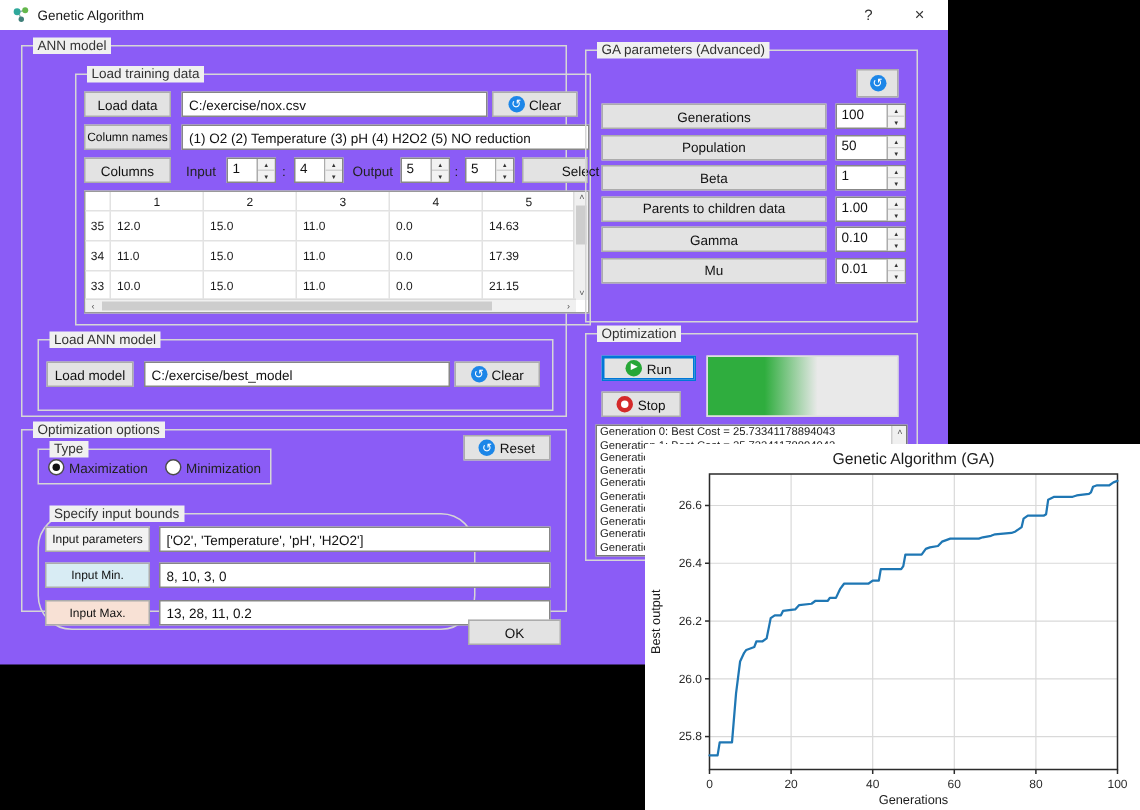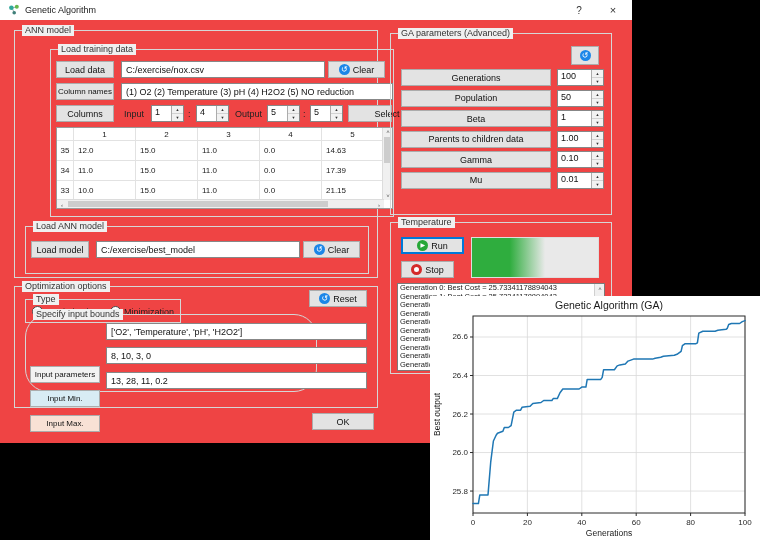--- a/index.html
+++ b/index.html
@@ -1,18 +1,18 @@
 <!DOCTYPE html>
 <html><head>
 <meta charset="utf-8">
 <style>
   html,body{margin:0;padding:0;background:#000;width:760px;height:540px;overflow:hidden;
     font-family:"Liberation Sans",sans-serif;-webkit-font-smoothing:antialiased;}
   #app{position:relative;width:760px;height:540px;background:#000;}
-  #main-window{position:absolute;left:0;top:0;width:632px;height:443px;background:#ef4444;z-index:1;text-decoration:underline;}
+  #main-window{position:absolute;left:0;top:0;width:632px;height:443px;background:#8b5cf6;z-index:1;text-decoration:underline;}
   .titlebar{position:absolute;left:0;top:0;width:632px;height:20px;background:#fff;display:flex;align-items:center;}
   .titlebar .title{font-size:9px;color:#1a1a1a;margin-left:5px;}
   .app-ic{margin-left:8px;width:12px;height:12px;}
   .tb-btn{position:absolute;top:0;width:30px;height:20px;display:flex;align-items:center;justify-content:center;
     font-size:10px;color:#333;}
   #help-btn{left:564px;}
   #close-btn{left:598px;font-size:11px;}
   .group{position:absolute;border:1px solid #d6d6d6;box-sizing:border-box;}
   .glabel{position:absolute;top:-6px;left:7px;background:#f0f0f0;padding:0 3px;font-size:9px;color:#333;line-height:11px;white-space:nowrap;}
   .btn{position:absolute;background:#e3e3e3;border:1px solid #acacac;box-sizing:border-box;display:flex;
@@ -52,21 +52,21 @@
   .ga-row .spinbox{position:static;width:47px;height:17px;}
   
   #logbox{position:absolute;left:6px;top:60px;width:208px;height:88px;background:#fff;border:1px solid #7a7a7a;
     box-sizing:border-box;overflow:hidden;}
   .log-line{font-size:7.5px;color:#1a1a1a;line-height:8.5px;padding-left:2px;white-space:nowrap;}
   #log-scroll{position:absolute;right:0;top:0;width:10px;height:86px;background:#f0f0f0;border-left:1px solid #d0d0d0;box-sizing:border-box;}
   #progress{position:absolute;left:80px;top:14px;width:128px;height:41px;border:1px solid #dedede;box-sizing:border-box;
     background:linear-gradient(90deg,#2fad3e 0%,#2fad3e 30%,rgba(47,173,62,0) 58%),#e9e9e9;}
   #run-btn{border:1px solid #0078d7;box-shadow:inset 0 0 0 1px #0078d7;}
   #chart-window{position:absolute;left:430px;top:296px;width:330px;height:244px;background:#fff;z-index:5;}
-  #bounds-rows .btn{left:4px;width:70px;height:17px;margin-top:43px;}
+  #bounds-rows .btn{left:4px;width:70px;height:17px;}
   #bounds-rows .tinput{left:80px;width:261px;height:17px;}
 </style>
 </head>
 <body>
 
 <div id="app">
   <div id="main-window">
 
     <div class="titlebar">
       <svg class="app-ic" viewBox="0 0 12 12">
@@ -200,21 +200,21 @@
         <span class="lbl" style="left:20px;top:7px;">Maximization</span>
         <span class="radio" id="radio-min" style="left:84px;top:6px;"></span>
         <span class="lbl" style="left:98px;top:7px;">Minimization</span>
       </div>
 
       <div class="btn" style="left:294px;top:3px;width:58px;height:17px;">
         <span class="ic-reset">↺</span>
         <span>Reset</span>
       </div>
 
-      <div class="group" style="left:10px;top:27px;width:292px;height:78px;border-radius:23px;">
+      <div class="group" style="left:10px;top:55px;width:292px;height:78px;border-radius:23px;">
         <span class="glabel">Specify input bounds</span>
         <div id="bounds-rows">
             <div class="btn" style="top: 8px; background: rgb(242, 242, 242); font-size: 8px;">Input parameters</div>
             <div class="tinput" style="top: 8px;">['O2', 'Temperature', 'pH', 'H2O2']</div>
             <div class="btn" style="top: 32px; background: rgb(216, 236, 244); font-size: 8px;">Input Min.</div>
             <div class="tinput" style="top: 32px;">8, 10, 3, 0</div>
             <div class="btn" style="top: 57px; background: rgb(248, 225, 213); font-size: 8px;">Input Max.</div>
             <div class="tinput" style="top: 57px;">13, 28, 11, 0.2</div>
           </div>
       </div>
@@ -285,21 +285,21 @@
               <span class="spin">
                 <span class="spin-b">▲</span>
                 <span class="spin-b">▼</span>
               </span>
             </div>
           </div>
         </div>
     </div>
 
     <div class="group" style="left:390px;top:222px;width:222px;height:152px;">
-      <span class="glabel">Temperature</span>
+      <span class="glabel">Optimization</span>
       <div class="btn" id="run-btn" style="left:10px;top:14px;width:63px;height:17px;">
         <span class="ic-run">▶</span>
         <span>Run</span>
       </div>
       <div class="btn" style="left:10px;top:38px;width:53px;height:17px;">
         <span class="ic-stop"></span>
         <span>Stop</span>
       </div>
       <div id="progress"></div>
       <div id="logbox">

